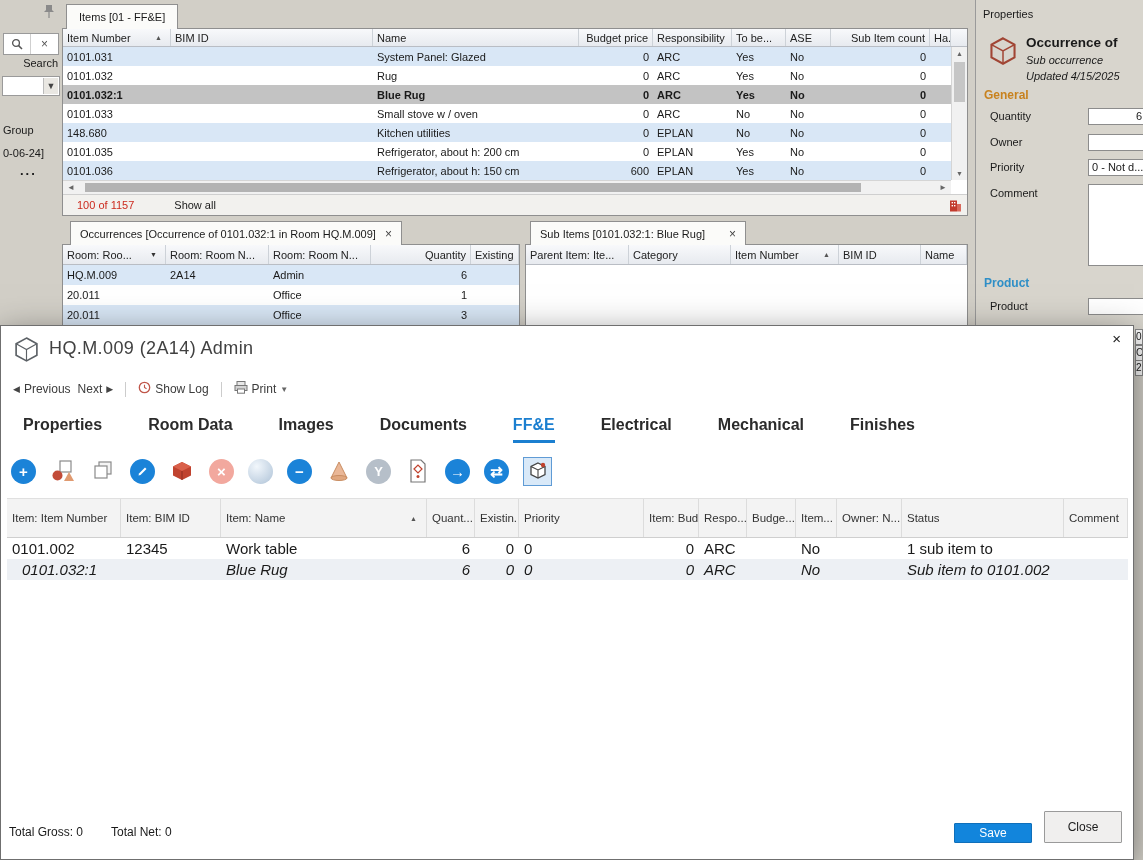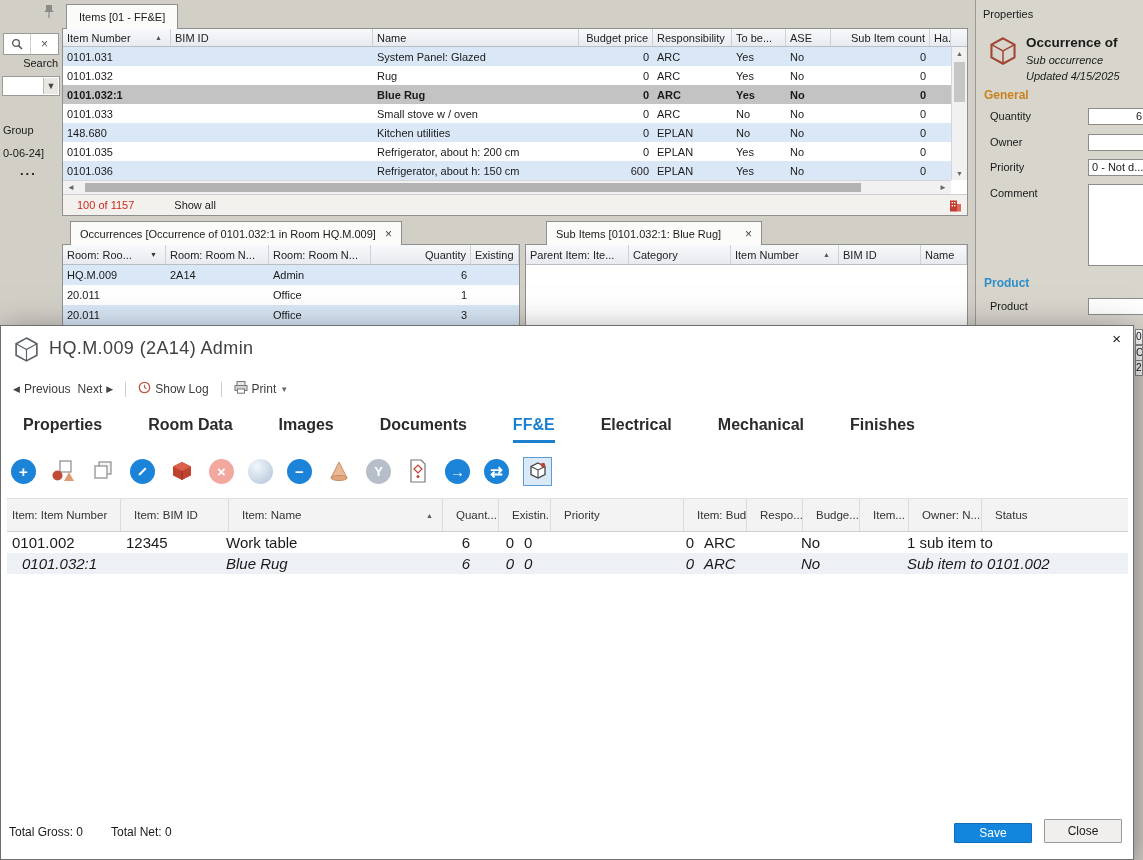--- a/index.html
+++ b/index.html
@@ -58,21 +58,21 @@
   .status-count { color:#cc2a1e; margin-left:14px; }
   .show-all { margin-left:40px; color:#1a1a1a; }
   .bld-wrap { position:absolute; right:5px; top:4px; width:13px; height:13px; }
 
   
   .doc-tab { position:absolute; top:221px; height:24px; padding:0 9px; background:#fbfbf9;
              border:1px solid #8f8f8f; border-bottom:none; font-size:11px;
              display:flex; align-items:center; gap:9px; z-index:2; white-space:nowrap; }
   .tab-close { color:#444; font-size:12px; }
   .occ-tab-pos { left:70px;align-items:center; }
-  .sub-tab-pos { left:546px;gap:24px; }
+  .sub-tab-pos { left:530px;gap:24px; }
   .panel2 { position:absolute; top:244px; background:#fff; border:1px solid #8f8f8f; height:90px; }
   .occ-panel { left:62px; width:458px; }
   .sub-panel { left:525px; width:443px; }
   .occ-grid { grid-template-columns:103px 103px 102px 100px 48px; height:20px; }
   .orow { display:grid; grid-template-columns:103px 103px 102px 100px 48px; height:20px;
           font-size:11px; align-items:center; }
   .orow > div { padding:0 4px; white-space:nowrap; overflow:hidden; }
   .orow.alt { background:#d9e7f6; }
   .sub-grid { grid-template-columns:103px 102px 108px 82px 46px; height:20px; }
 
@@ -117,35 +117,35 @@
   .cir.blue { background:#1b83d8; }
   .cir.salmon { background:#f2a89e; }
   .cir.gray { background:#b6bfc9; font-size:13px; }
   .cir.sphere { background:radial-gradient(circle at 35% 30%, #f2f7fc, #c2d2e2 70%, #aebfd2); }
   .tool-svg { display:flex; align-items:center; justify-content:center; width:26px; height:26px; }
   .iconbox-sel { width:29px; height:29px; background:#d9e9f8; border:1px solid #5f9bd5;
                  display:flex; align-items:center; justify-content:center; }
   .dlg-context { position:absolute; right:16px; top:139px; font-size:13px; font-weight:bold;margin-top:44px; }
   .dlg-table { position:absolute; left:6px; top:172px; width:1121px; }
   .dlg-grid { grid-template-columns:114px 100px 206px 48px 44px 125px 55px 48px 49px 41px 65px 162px 1fr; }
-  .dlg-header { display:grid; height:34px; background:#f3f3f3; border-top:1px solid #e0e0e0;
-                border-bottom:1px solid #cfcfcf; font-size:11.5px; color:#333;gap:8px; }
+  .dlg-header { display:grid; height:40px; background:#f3f3f3; border-top:1px solid #e0e0e0;
+                border-bottom:1px solid #cfcfcf; font-size:11.5px; color:#333; }
   .dlg-header > div { border-right:1px solid #dcdcdc; padding:3px 5px; white-space:nowrap; overflow:hidden;
                       display:flex; align-items:center; }
   .drow { display:grid; grid-template-columns:114px 100px 206px 48px 44px 125px 55px 48px 49px 41px 65px 162px 1fr;
           height:21px; font-size:15px; align-items:center; }
   .drow > div { padding:0 5px; white-space:nowrap; overflow:hidden; }
   .drow.sub { background:#edf0f4; font-style:italic; }
   .drow.sub > div:first-child { padding-left:15px; }
   .total-gross { position:absolute; left:8px; bottom:20px; font-size:12px; }
   .total-net { position:absolute; left:110px; bottom:20px; font-size:12px; }
   .btn-save { position:absolute; right:101px; bottom:16px; width:78px; height:20px; background:#1285dc;
               color:#fff; font-size:12px; border:1px solid #0f6fba; border-radius:1px;
               display:flex; align-items:center; justify-content:center; }
-  .btn-close { position:absolute; right:11px; bottom:16px; width:78px; height:24px; background:#f0efee;
+  .btn-close { position:absolute; right:11px; bottom:16px; width:78px; height:32px; background:#f0efee;
                border:1px solid #9a9a9a; border-radius:1px; font-size:12px;
                display:flex; align-items:center; justify-content:center; }
 </style>
 </head>
 <body>
 
 <div>
 
   <span class="pin-wrap">
     <svg width="14" height="16" viewBox="0 0 14 16">

